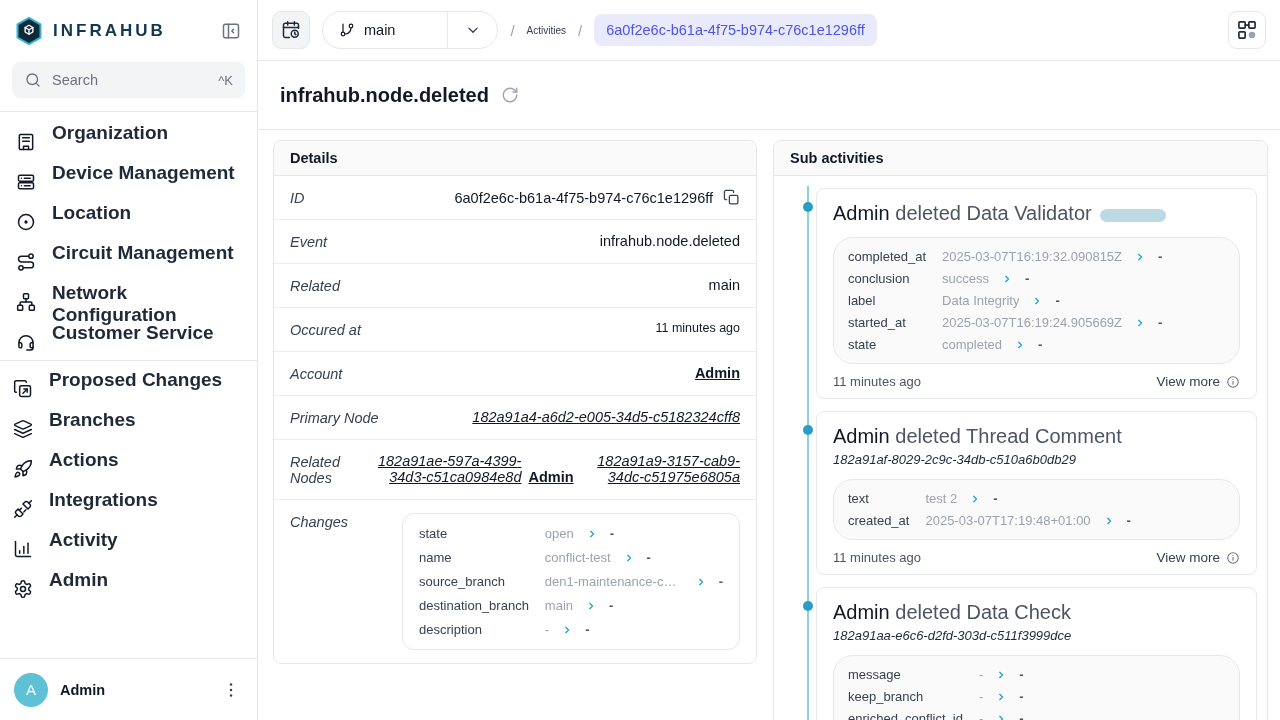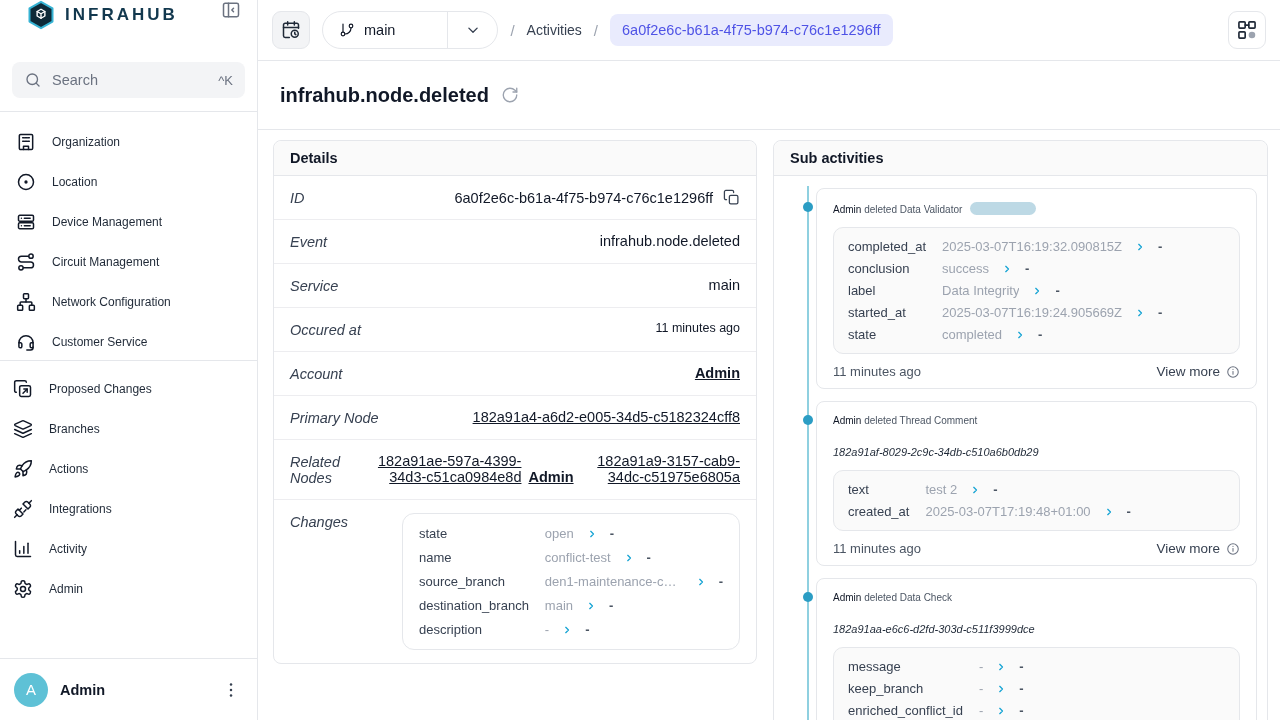--- a/index.html
+++ b/index.html
@@ -9,35 +9,35 @@
     --txt:#111827; --txt2:#374151; --txt3:#4b5563; --muted:#9ca3af; --gray:#6b7280;
   }
   *{box-sizing:border-box; margin:0; padding:0;}
   html,body{width:1280px; height:720px; overflow:hidden; background:#fff;
     font-family:"Liberation Sans", sans-serif; color:var(--txt);}
   .app{display:flex; width:1280px; height:720px;}
 
   
   .sidebar{width:258px; flex-shrink:0; border-right:1px solid var(--border);
     display:flex; flex-direction:column; background:#fff;}
-  .sidebar-header{height:62px; display:flex; align-items:flex-start; justify-content:space-between;
-    padding:0 16px 0 26px;}
+  .sidebar-header{height:62px; display:flex; align-items:center; justify-content:space-between;
+    padding:0 16px 0 14px;}
   .logo{display:flex; align-items:center; gap:9px;}
   .logo-text{font-size:17px; font-weight:700; letter-spacing:3px; color:var(--logo-navy);}
   .collapse-btn{background:none; border:none; color:var(--gray); cursor:pointer;
     display:flex; align-items:center;}
   .search-box{margin:0 12px; height:36px; background:#f3f4f6; border-radius:8px;
     display:flex; align-items:center; padding:0 12px; gap:10px; color:var(--gray); cursor:pointer;}
   .search-text{flex:1; font-size:14.5px;}
   .search-shortcut{font-size:13px; color:var(--gray);}
   .nav-scroll{margin-top:13px; padding:10px 8px 0 8px; height:250px; overflow:hidden;
     border-top:1px solid var(--border); border-bottom:1px solid var(--border);}
   .nav-list2{margin-top:8px; padding:0 5px; flex:1;}
-  .nav-item{height:40px; display:flex; align-items:center; gap:16px; padding:0 8px;
-    border-radius:6px; font-size:12px; font-weight:400; color:#1f2937; cursor:pointer;}
+  .nav-item{height:40px; display:flex; gap:16px; padding:0 8px;
+    border-radius:6px; font-size:19px; font-weight:700; color:#1f2937; cursor:pointer;}
   .nav-icon{display:flex; align-items:center; color:#111827; flex-shrink:0;}
   .sidebar-footer{border-top:1px solid var(--border); height:62px; display:flex;
     align-items:center; padding:0 16px 0 14px; gap:12px;}
   .avatar{width:34px; height:34px; border-radius:50%; background:var(--avatar); color:#fff;
     display:flex; align-items:center; justify-content:center; font-size:15px; flex-shrink:0;}
   .user-name{flex:1; font-size:14.5px; font-weight:700;}
   .kebab-btn{background:none; border:none; color:#374151; cursor:pointer; display:flex;}
 
   
   .main{flex:1; display:flex; flex-direction:column; overflow:hidden;}
@@ -47,21 +47,21 @@
     display:flex; align-items:center; justify-content:center; color:#1f2937;
     background:#fff; cursor:pointer; flex-shrink:0;}
   .icon-btn.gray{background:#f3f4f6;}
   .branch-pill{height:38px; border:1px solid var(--border); border-radius:19px; display:flex;
     align-items:stretch; background:#fff; overflow:hidden; cursor:pointer;}
   .branch-main{display:flex; align-items:center; gap:9px; padding:0 52px 0 16px;
     font-size:14.5px; color:var(--txt); font-weight:500;}
   .branch-chevron{width:50px; border-left:1px solid var(--border); display:flex;
     align-items:center; justify-content:center; color:#374151;}
   .crumb-sep{color:#9ca3af; font-size:15px;}
-  .crumb-section{font-size:14px; color:var(--txt2); cursor:pointer;}
+  .crumb-section{font-size:10px; color:var(--txt2); cursor:pointer;}
   .crumb-id{background:var(--crumb-bg); color:var(--crumb-text); font-size:14.5px;
     padding:8px 12px; border-radius:8px; cursor:pointer;}
   .flex1{flex:1;}
   .title-bar{height:69px; flex-shrink:0; border-bottom:1px solid var(--border); display:flex;
     align-items:center; gap:12px; padding:0 22px;}
   .page-title{font-size:20px; font-weight:700; color:var(--txt);}
   .refresh-btn{background:none; border:none; color:#9ca3af; cursor:pointer; display:flex;}
 
   .content{flex:1; display:flex; gap:16px; padding:10px 12px 0 15px; overflow:hidden;
     align-items:flex-start;justify-content:center;}
@@ -74,47 +74,47 @@
   
   .detail-row{display:flex; justify-content:space-between; align-items:flex-start;
     padding:13px 16px; border-bottom:1px solid var(--border-light); font-size:14.5px; gap:12px;}
   .detail-row:last-child{border-bottom:none;}
   .detail-key{color:var(--txt2); padding-top:1px;font-style:italic;}
   .detail-value{color:var(--txt); text-align:right;}
   .detail-value.small{font-size:12.5px;}
   .value-with-copy{display:flex; align-items:center; gap:10px;}
   .copy-btn{background:none; border:none; color:#374151; cursor:pointer; display:flex;}
   a.link{color:var(--txt); text-decoration:underline; font-weight:600; cursor:pointer;}
-  a.link.italic{font-weight:400;}
+  a.link.italic{font-style:italic; font-weight:400;}
   .links-stack{display:flex; flex-direction:row; align-items:flex-end; gap:7px; text-align:right;}
 
   
   .props-box{border:1px solid var(--border); border-radius:12px; background:#fff;
     padding:12px 16px; display:grid; grid-template-columns:max-content 1fr;
     column-gap:16px; row-gap:9px; font-size:13px; flex:1; max-width:338px;}
   .prop-key{color:var(--txt2); font-weight:500; white-space:nowrap;}
   .prop-vals{display:flex; align-items:center; gap:13px; min-width:0;}
   .prop-old{color:var(--muted); white-space:nowrap; overflow:hidden; text-overflow:ellipsis;}
   .prop-chevron{display:flex; align-items:center; color:var(--chevron); flex-shrink:0;}
   .prop-new{color:var(--txt3); font-weight:700;}
 
   
   .subacts-body{position:relative; padding:12px 10px 12px 16px;}
   .timeline{position:absolute; left:33px; top:10px; bottom:0; width:2px; background:var(--line);}
   .card-wrap{position:relative; margin-left:26px; margin-bottom:12px;}
   .card-wrap .tl-dot{position:absolute; left:-13px; top:14px; width:10px; height:10px;
     border-radius:50%; background:var(--dot);}
   .card{border:1px solid var(--border); border-radius:8px; background:#fff;
     padding:13px 16px 9px;}
-  .card-title{font-size:10px; color:var(--txt3);}
+  .card-title{font-size:20px; color:var(--txt3);}
   .card-actor{color:var(--txt); font-weight:500;}
   .skeleton{display:inline-block; width:66px; height:13px; border-radius:7px;
     background:var(--skeleton); margin-left:8px; vertical-align:-2px;}
-  .card-subtitle{font-style:italic; color:#1f2937; font-size:11px; margin-top:20px;}
-  .card-props{margin-top:12px; border:1px solid var(--border); border-radius:10px;
+  .card-subtitle{font-style:italic; color:#1f2937; font-size:13px; margin-top:4px;}
+  .card-props{margin-top:12px; border:1px solid var(--border); border-radius:20px;
     background:#fafafa; padding:11px 14px; display:grid; grid-template-columns:max-content 1fr;
     column-gap:16px; row-gap:7px; font-size:13px;}
   .card-footer{display:flex; justify-content:space-between; align-items:center;
     margin-top:10px; font-size:13px;}
   .card-time{color:var(--txt3);}
   .view-more{background:none; border:none; display:flex; align-items:center; gap:6px;
     color:var(--txt2); font-size:13.5px; cursor:pointer; font-family:inherit;}
   .view-more .info-ic{display:flex; color:#6b7280;}
 </style>
 </head>
@@ -161,35 +161,35 @@
               <rect x="4" y="3" width="16" height="18" rx="1.5"></rect>
               <path d="M9 21v-4h6v4"></path>
               <path d="M8 7h2M14 7h2M8 11h2M14 11h2M11 7h2M11 11h2"></path>
             </svg>
           </span>
           <span>Organization</span>
         </div>
         <div class="nav-item">
           <span class="nav-icon">
             <svg width="20" height="20" viewBox="0 0 24 24" fill="none" stroke="currentColor" stroke-width="1.8" stroke-linecap="round" stroke-linejoin="round">
-              <circle cx="12" cy="12" r="9"></circle>
-              <circle cx="12" cy="12" r="2" fill="currentColor" stroke="none"></circle>
-            </svg>
-          </span>
-          <span>Location</span>
-        </div>
-        <div class="nav-item">
-          <span class="nav-icon">
-            <svg width="20" height="20" viewBox="0 0 24 24" fill="none" stroke="currentColor" stroke-width="1.8" stroke-linecap="round" stroke-linejoin="round">
               <rect x="3" y="4" width="18" height="7" rx="1.5"></rect>
               <rect x="3" y="13" width="18" height="7" rx="1.5"></rect>
               <path d="M6.5 7.5h.01M6.5 16.5h.01M10 7.5h7M10 16.5h7"></path>
             </svg>
           </span>
           <span>Device Management</span>
+        </div>
+        <div class="nav-item">
+          <span class="nav-icon">
+            <svg width="20" height="20" viewBox="0 0 24 24" fill="none" stroke="currentColor" stroke-width="1.8" stroke-linecap="round" stroke-linejoin="round">
+              <circle cx="12" cy="12" r="9"></circle>
+              <circle cx="12" cy="12" r="2" fill="currentColor" stroke="none"></circle>
+            </svg>
+          </span>
+          <span>Location</span>
         </div>
         <div class="nav-item">
           <span class="nav-icon">
             <svg width="20" height="20" viewBox="0 0 24 24" fill="none" stroke="currentColor" stroke-width="1.8" stroke-linecap="round" stroke-linejoin="round">
               <circle cx="6" cy="19" r="2.6"></circle>
               <path d="M9 19h8.5a3.5 3.5 0 0 0 0-7h-11a3.5 3.5 0 0 1 0-7H15"></path>
               <circle cx="18" cy="5" r="2.6"></circle>
             </svg>
           </span>
           <span>Circuit Management</span>
@@ -379,21 +379,21 @@
                     </svg>
                   </span>
                 </button>
               </div>
             </div>
             <div class="detail-row">
               <span class="detail-key">Event</span>
               <span class="detail-value">infrahub.node.deleted</span>
             </div>
             <div class="detail-row">
-              <span class="detail-key">Service</span>
+              <span class="detail-key">Related</span>
               <span class="detail-value">main</span>
             </div>
             <div class="detail-row">
               <span class="detail-key">Occured at</span>
               <span class="detail-value small">11 minutes ago</span>
             </div>
             <div class="detail-row">
               <span class="detail-key">Account</span>
               <a class="link">Admin</a>
             </div>

